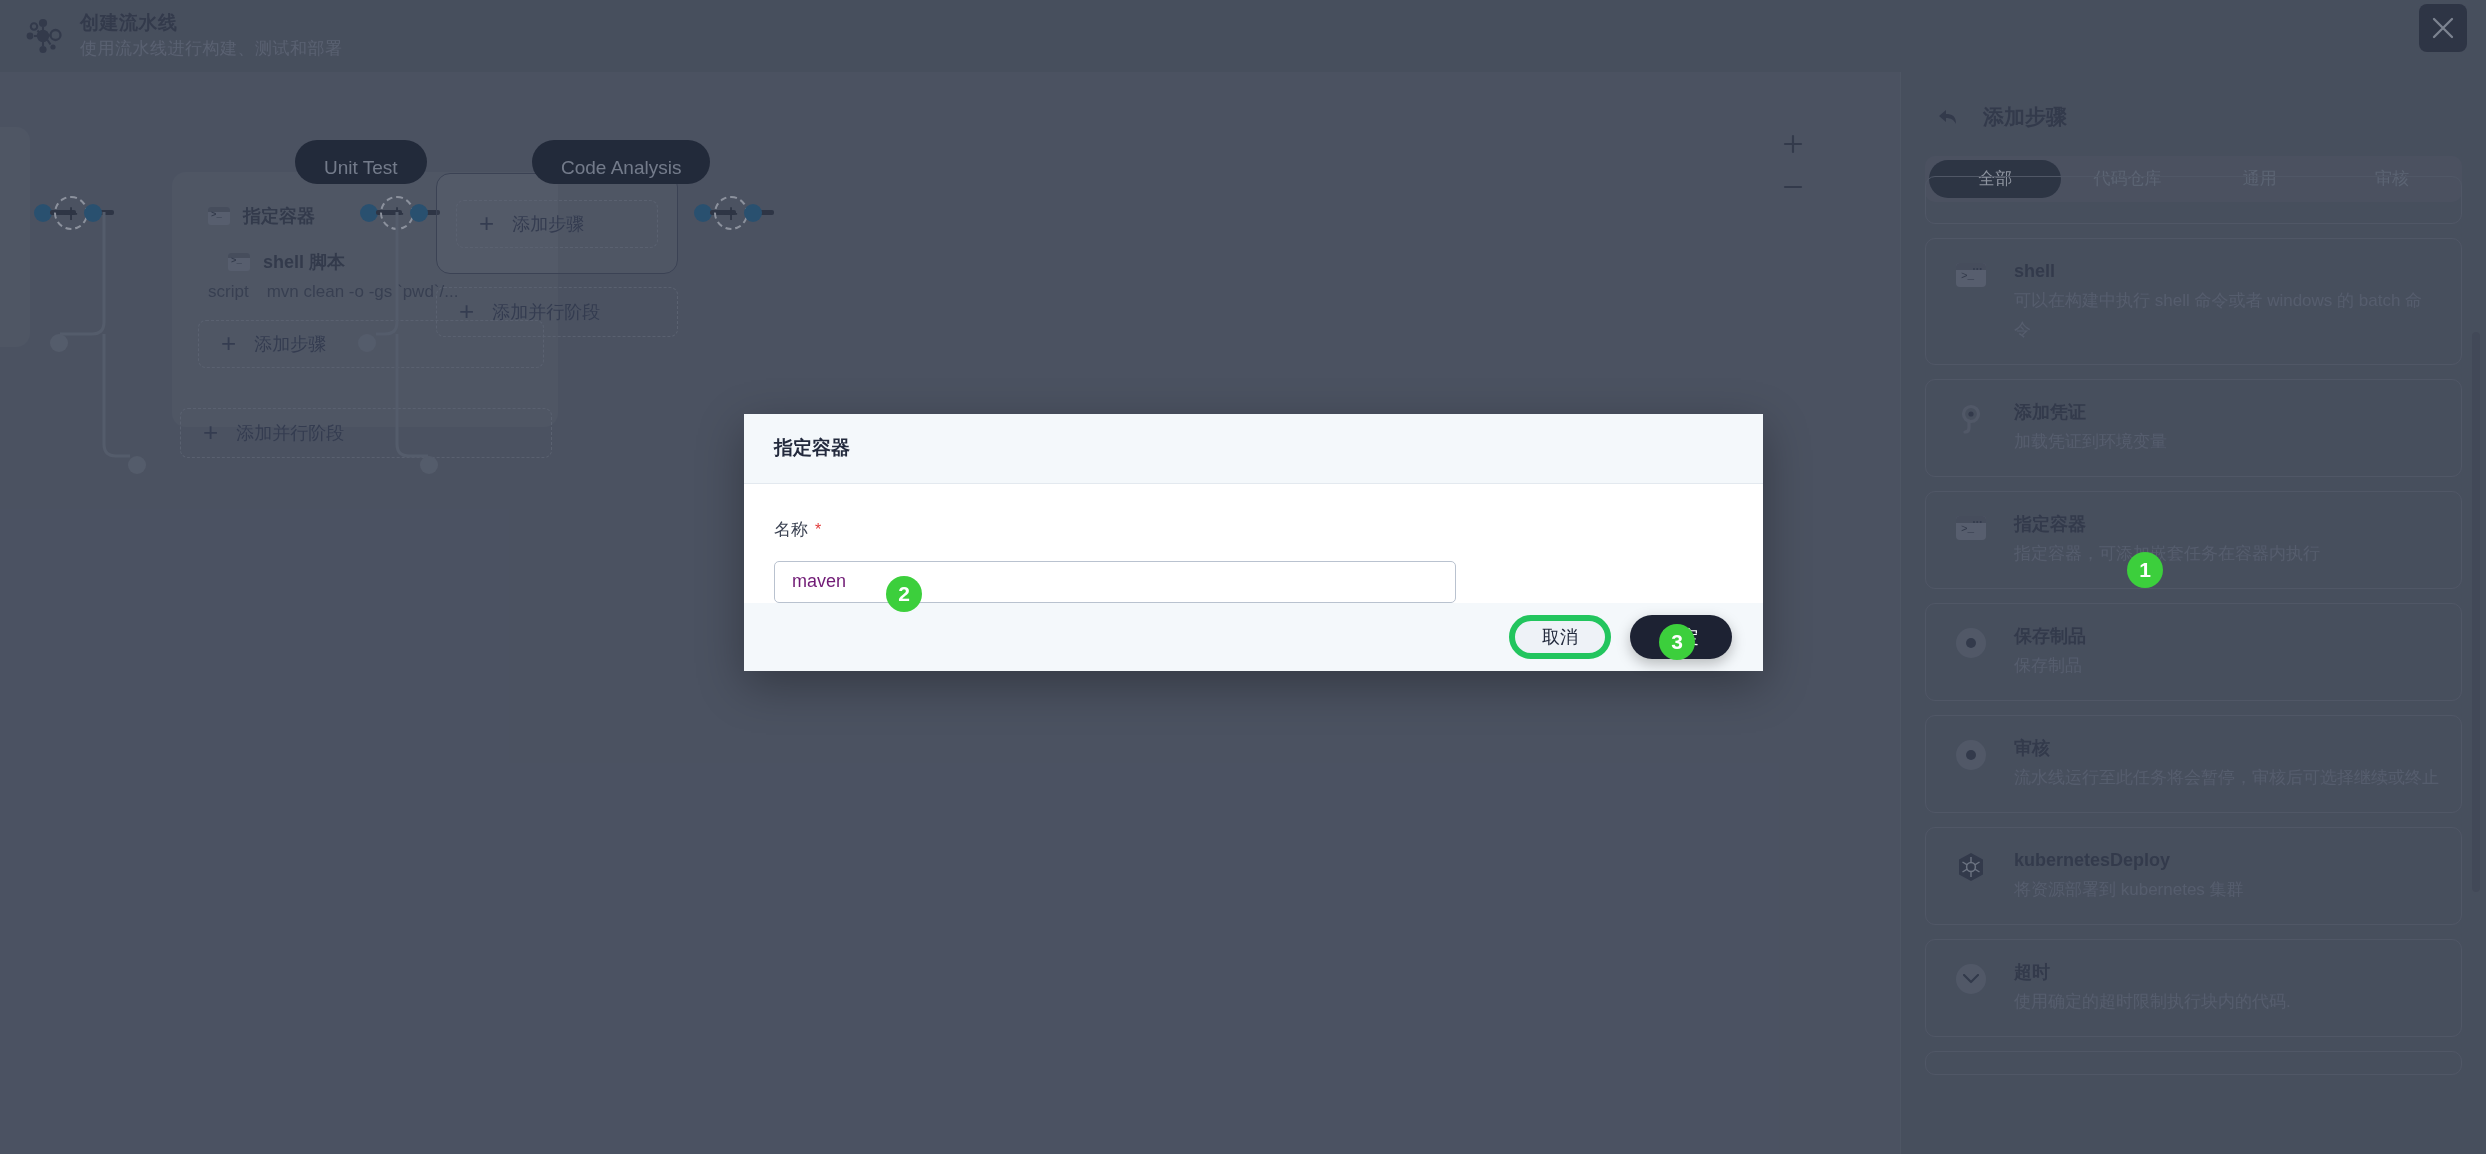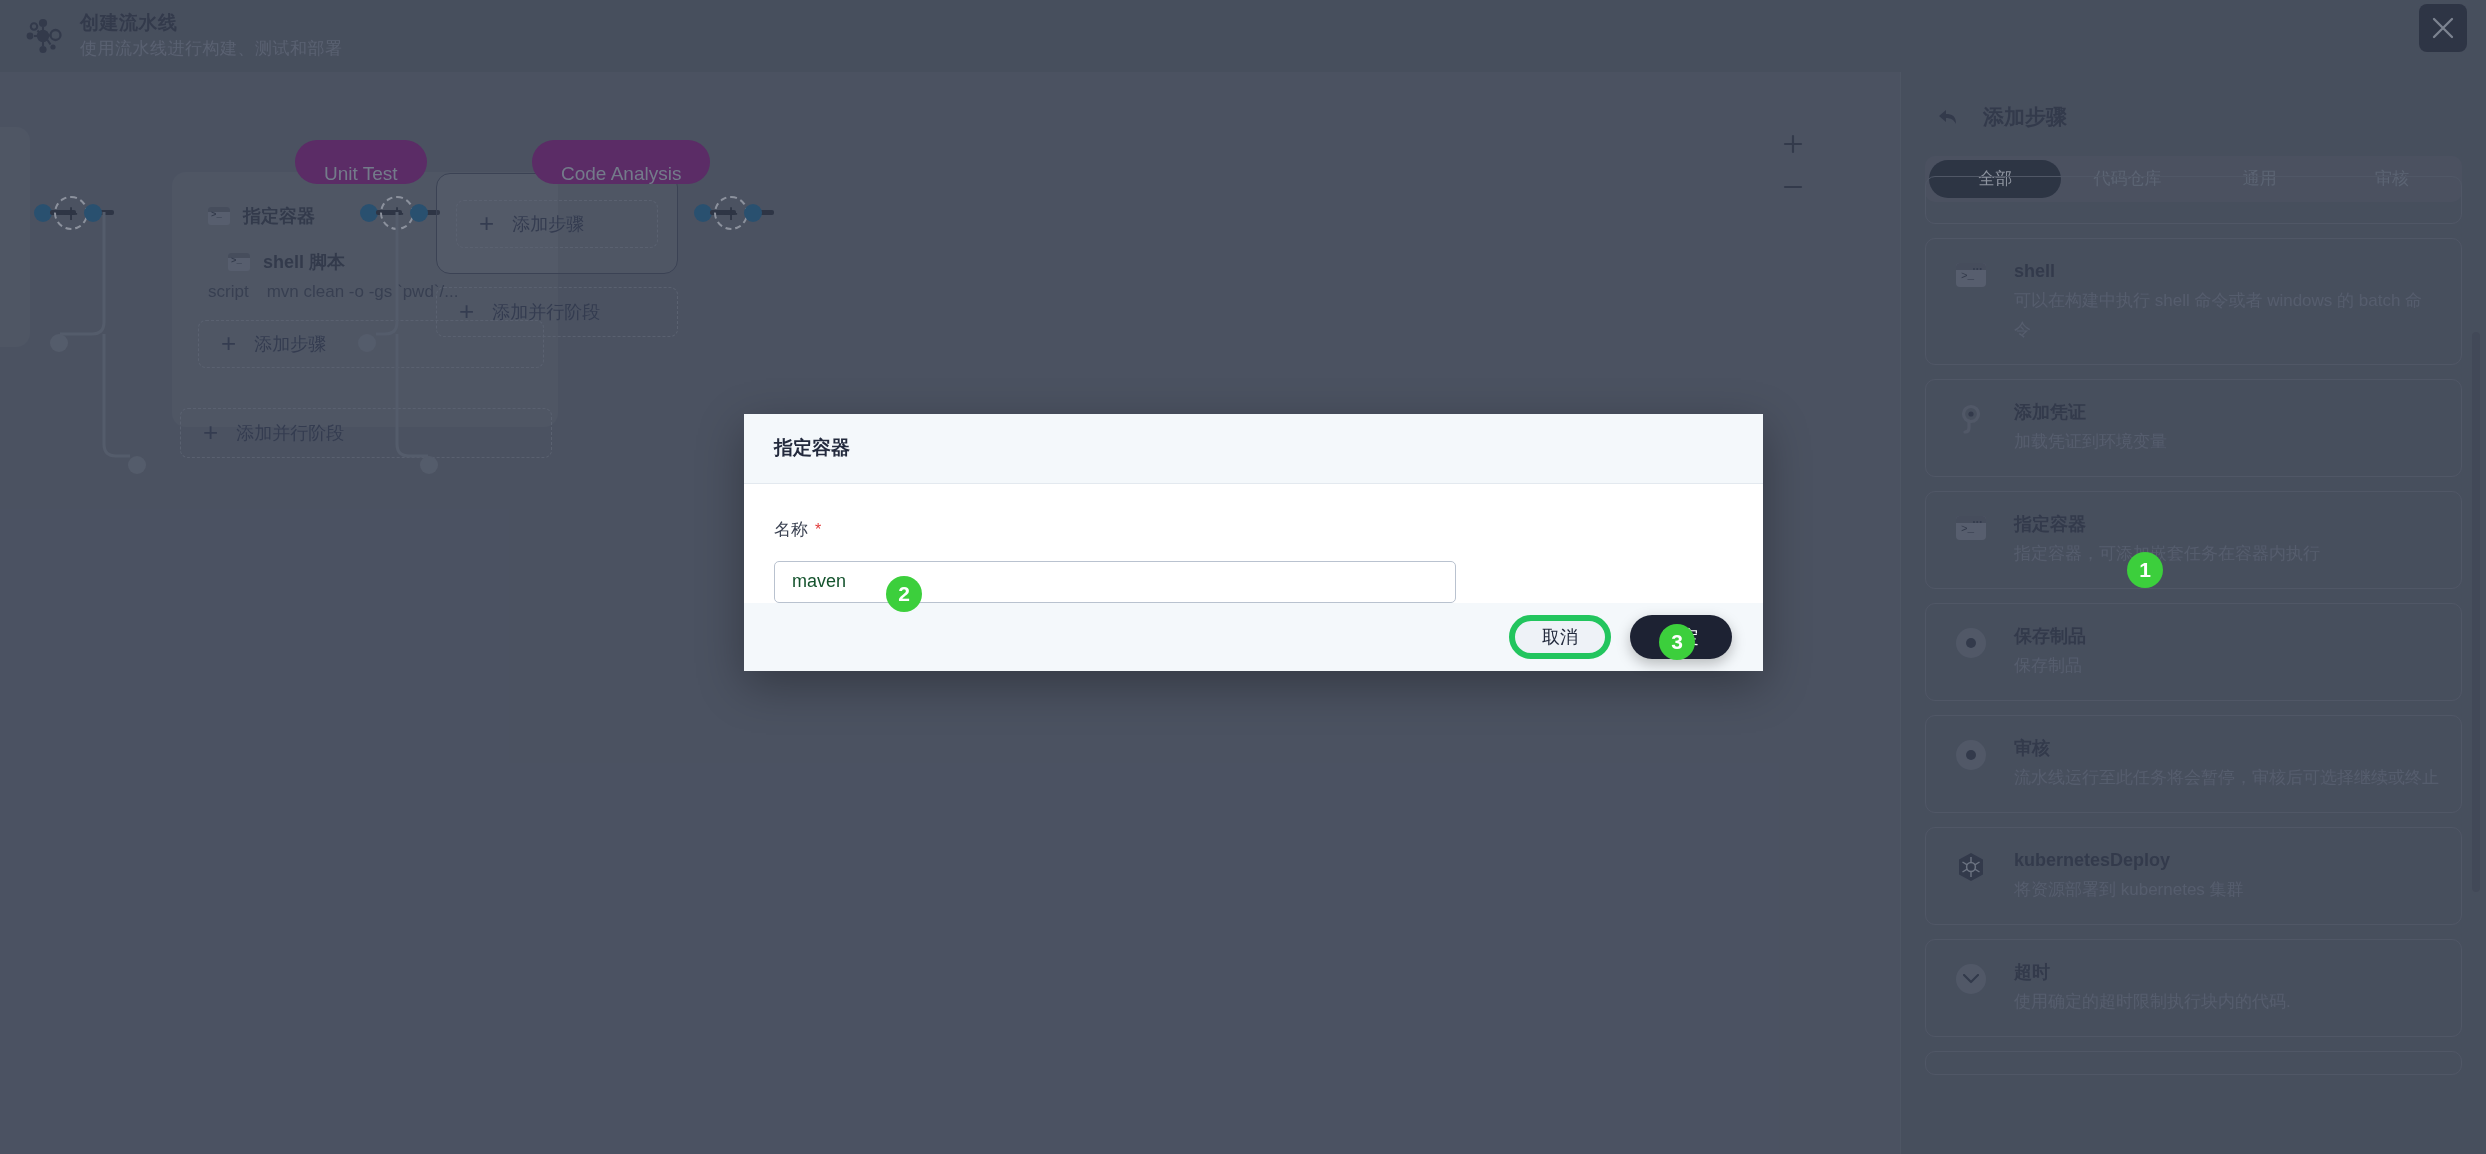--- a/index.html
+++ b/index.html
@@ -59,26 +59,26 @@
 
   
   .stage {
     position: absolute;
     background: rgba(255,255,255,0.045);
     border-radius: 14px;
   }
   .stage.bordered { border: 1.5px solid #3a4157; }
   .stage-label {
     position: absolute;
-    background: #701a75;
+    background: #0f172a;
     color: #9aa2b4;
     border-radius: 22px;
     font-size: 19px;
     height: 44px; line-height: 44px;
-    padding: 12px 29px;
+    padding: 6px 29px;
     white-space: nowrap;
     z-index: 4;
     cursor: pointer;
   }
   .dashbox {
     border: 1.6px dashed #6f7687;
     border-radius: 8px;
     color: #2e3650;
     font-size: 18px;
     display: flex; align-items: center;
@@ -210,21 +210,21 @@
     border-bottom: 1px solid #e3e9ef;
     display:flex; align-items:center; padding-left: 30px;
   }
   #modal-title { font-size: 19px; font-weight: bold; color:#232a3d; }
   #modal-body { flex:1; background:#ffffff; padding: 34px 30px 0 30px; }
   #field-label { font-size: 17px; color:#3b4252; margin-bottom: 20px; }
   #field-label .req { color:#e23b3b; margin-left: 7px; font-size:16px; }
   #name-input {
     width: 682px; height: 42px;
     border: 1px solid #b9c2cf; border-radius: 5px;
-    font-size: 18px; color:#14532d;
+    font-size: 18px; color:#701a75;
     padding-left: 17px; outline: none; background:#fff;
     font-family:"Liberation Sans","DejaVu Sans",sans-serif;
   }
   #modal-foot {
     height: 70px; background:#f4f8fb;
     display:flex; align-items:center; justify-content:flex-end;
     padding-right: 31px; gap: 19px;
   }
   .mbtn {
     height: 44px; border-radius: 23px; font-size: 18px; cursor:pointer;

